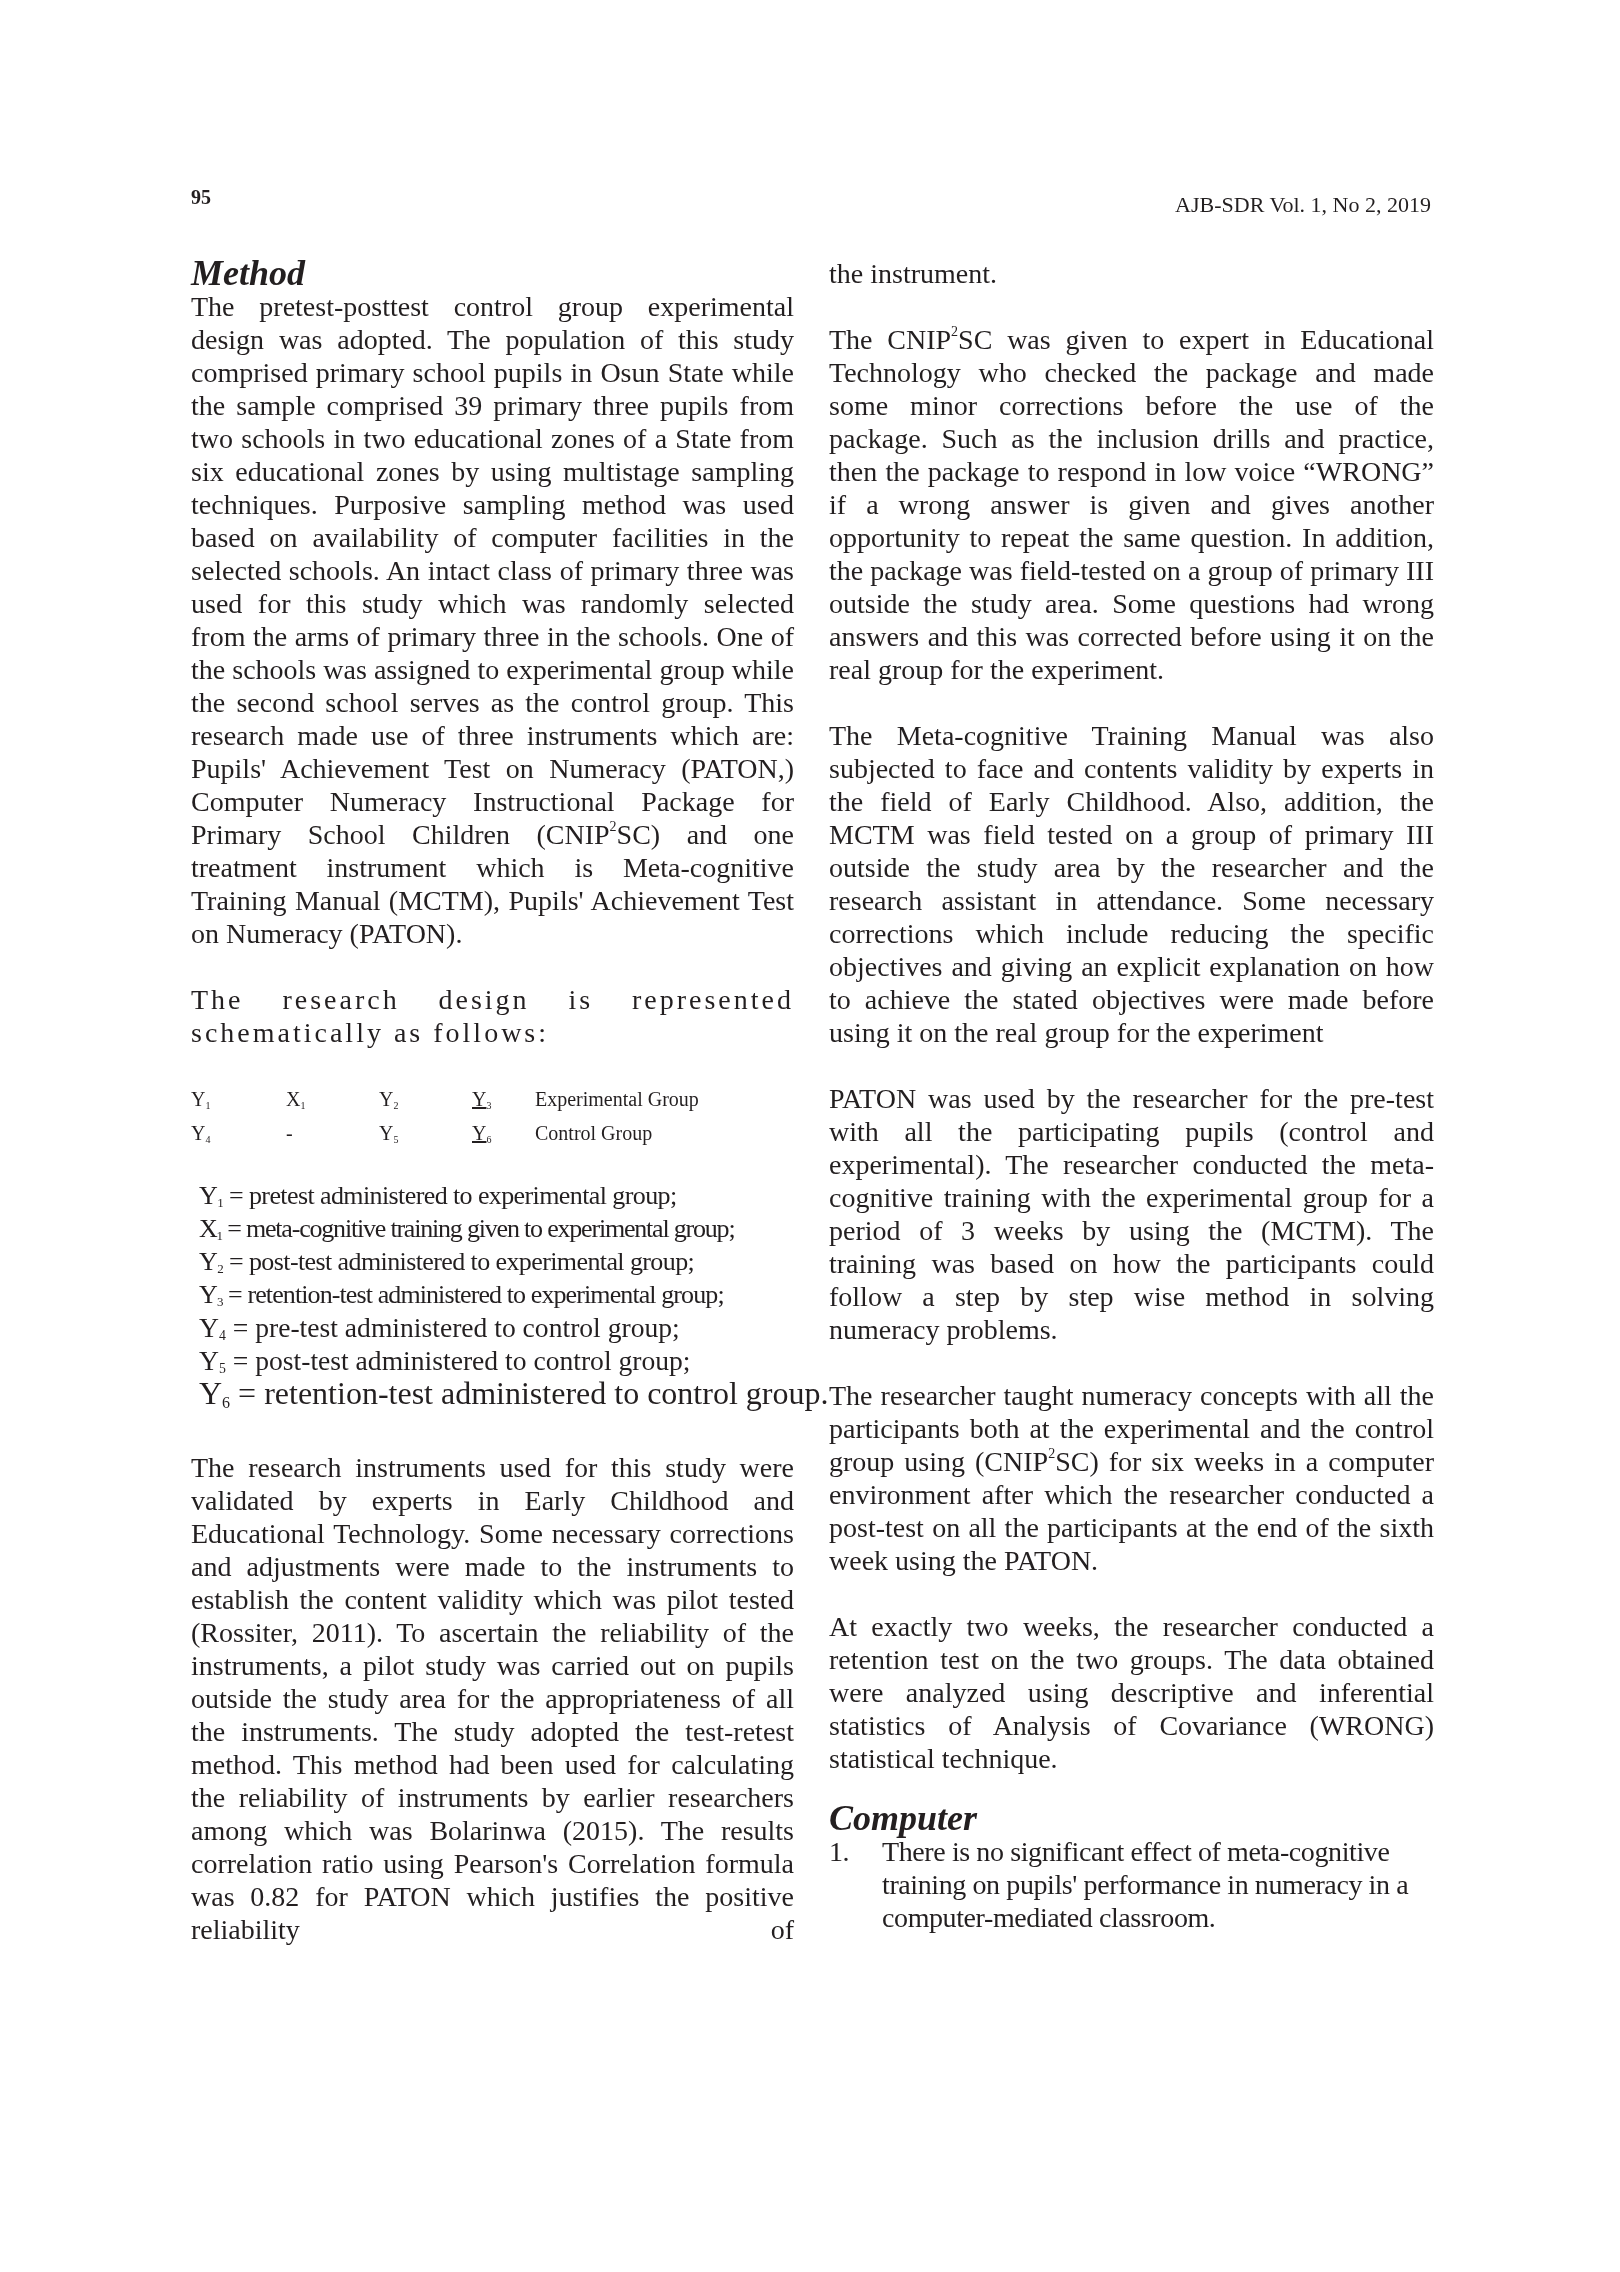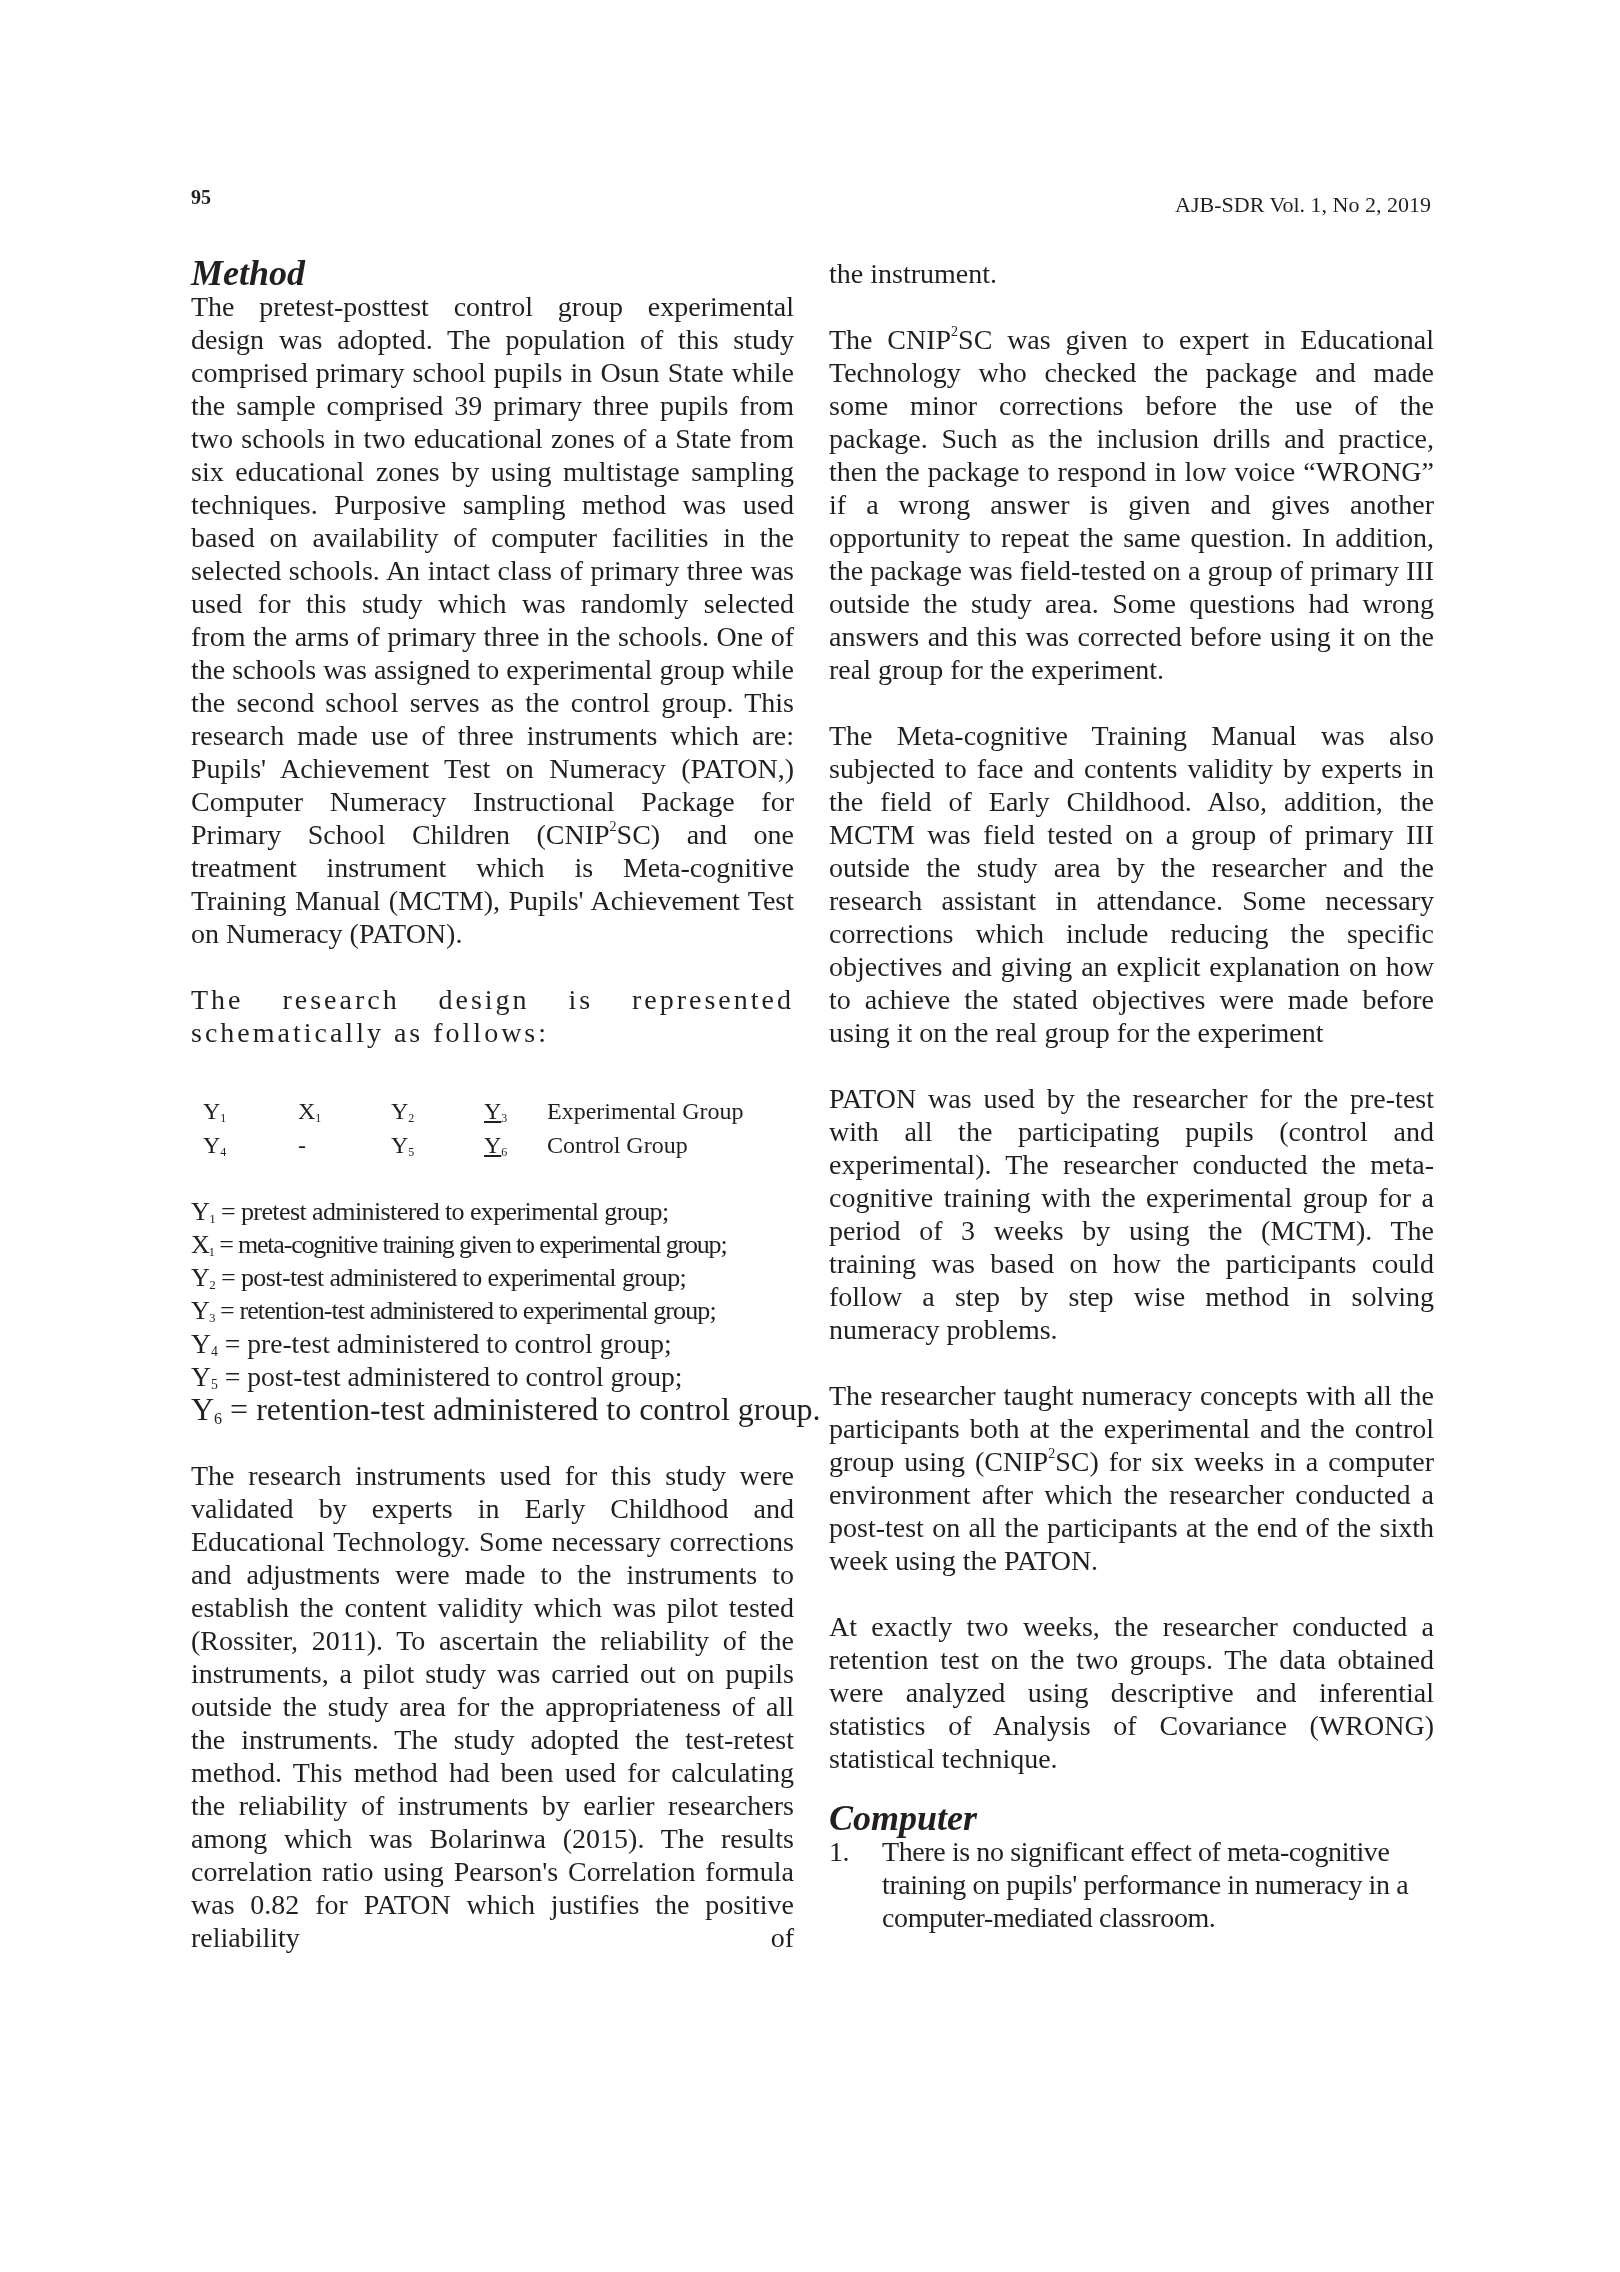--- a/index.html
+++ b/index.html
@@ -20,27 +20,27 @@
     font-size: 28px; line-height: 33px;
   }
   .col-left { left: 191px; }
   .col-right { left: 829px; width: 605px; }
   .col p { margin: 0; text-align: justify; text-align-last: left; }
   .gap { height: 33px; }
   .heading { font-weight: bold; font-size: 36px; margin: 0; line-height: 33px; font-style: italic; }
   sup { font-size: 0.5em; vertical-align: 0.9em; line-height: 0; }
   sub { font-size: 0.5em; vertical-align: -0.25em; line-height: 0; }
   .spaced { letter-spacing: 3px; }
-  .design-table { border-collapse: collapse; margin: 12px; font-size: 24px; line-height: 34px; }
+  .design-table { border-collapse: collapse; margin: 0; font-size: 20px; line-height: 34px; }
   .design-table td { padding: 0; vertical-align: baseline; }
   .design-table td.c1 { width: 95px; }
   .design-table td.c2 { width: 93px; }
   .design-table td.c3 { width: 93px; }
   .design-table td.c4 { width: 63px; text-decoration: underline; }
-  .legend-list { margin: 0; padding: 0; list-style: none; font-size: 26px; line-height: 33px; letter-spacing: -0.6px; }
+  .legend-list { margin: 8px; padding: 0; list-style: none; font-size: 26px; line-height: 33px; letter-spacing: -0.6px; }
   .legend-list li { white-space: nowrap; }
   .legend-list li.wide { letter-spacing: 0; font-size: 27.6px; }
   .results-list { margin: 0; padding: 0; list-style: none; }
   .results-list li { display: flex; letter-spacing: -0.4px; }
   .results-list .num { width: 53px; flex: none; }
   .results-list .txt { text-align: left; }
 </style>
 </head>
 <body>
 

